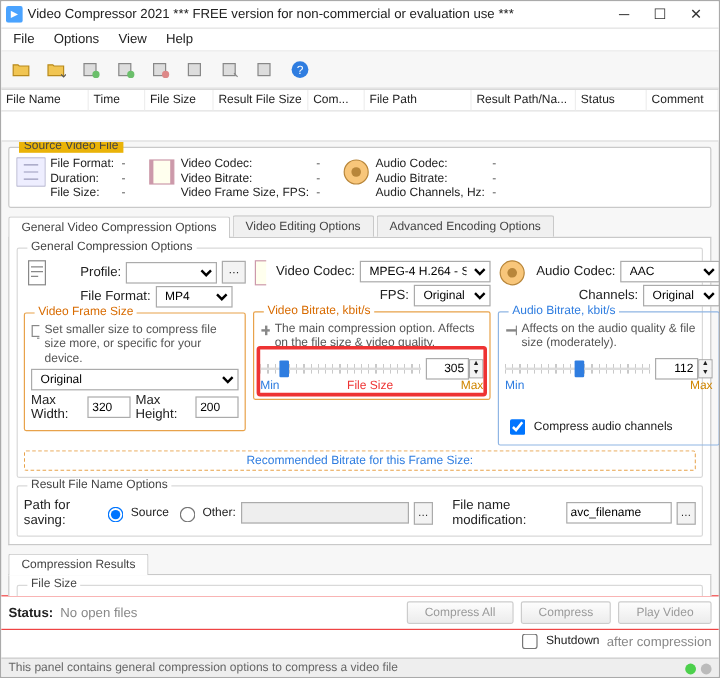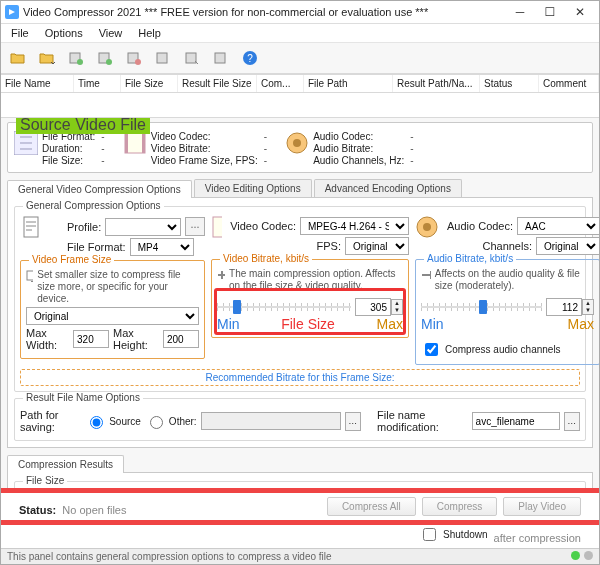--- a/index.html
+++ b/index.html
@@ -11,21 +11,21 @@
 .menubar{display:flex;gap:4px;padding:2px 4px;background:#fff;border-bottom:1px solid #e5e5e5}
 .menubar span{padding:1px 6px}
 .toolbar{display:flex;gap:3px;padding:3px 4px;background:#f7f7f7;border-bottom:1px solid #d9d9d9}
 .tb-btn{width:24px;height:22px;border:1px solid transparent;display:flex;align-items:center;justify-content:center;border-radius:2px}
 .tb-btn svg{width:16px;height:16px}
 .filegrid-head{display:flex;background:#fff;border-top:1px solid #d9d9d9;border-bottom:1px solid #d9d9d9}
 .filegrid-head div{padding:3px 4px;border-right:1px solid #eee;white-space:nowrap;overflow:hidden;font-size:10px}
 .filegrid-body{height:24px;background:#fff;border-bottom:1px solid #d9d9d9}
 .content{padding:4px 6px;flex:1;overflow:auto}
 .groupbox{border:1px solid #c9c9c9;border-radius:2px;position:relative;padding:8px 6px 6px;margin-bottom:6px;background:#fff}
-.groupbox>.legend{position:absolute;top:-7px;left:8px;background:#84cc16;padding:0 4px;font-size:16px;color:#444}
+.groupbox>.legend{position:absolute;top:-7px;left:8px;background:#eab308;padding:0 4px;font-size:10px;color:#444}
 .row{display:flex;gap:18px}
 .kv{display:grid;grid-template-columns:auto auto;column-gap:6px;row-gap:1px;font-size:10px}
 .kv span.val{color:#555}
 .sv-icon{width:24px;height:24px;flex-shrink:0;margin-right:4px}
 .tabs{display:flex;gap:2px;border-bottom:1px solid #c9c9c9}
 .tab{padding:3px 10px;background:#f0f0f0;border:1px solid #c9c9c9;border-bottom:none;border-radius:2px 2px 0 0;font-size:10px;color:#444}
 .tab.active{background:#fff;position:relative;top:1px}
 .tab-pane{border:1px solid #c9c9c9;border-top:none;padding:6px;background:#fff}
 .subgroup{border:1px solid #d9d9d9;border-radius:2px;position:relative;padding:8px 5px 5px;margin-top:2px}
 .subgroup>.legend{position:absolute;top:-7px;left:8px;background:#fff;padding:0 3px;font-size:10px;color:#444}
@@ -38,34 +38,34 @@
 select{height:18px}
 input[type=text]{height:14px}
 .num-wrap{display:flex;align-items:center}
 .num-wrap input{width:28px;text-align:right}
 .spin{display:flex;flex-direction:column;border:1px solid #ababab}
 .spin div{width:10px;height:7px;font-size:6px;line-height:6px;text-align:center;background:#f3f3f3}
 .slider-row{display:flex;align-items:center;gap:4px}
 .slider-track{flex:1;height:16px;position:relative;background:repeating-linear-gradient(to right,#c9c9c9 0 1px,transparent 1px 6px) center/100% 8px no-repeat}
 .slider-track::before{content:"";position:absolute;left:0;right:0;top:50%;height:2px;background:#ddd;transform:translateY(-1px)}
 .slider-thumb{position:absolute;top:1px;width:8px;height:14px;background:#2f7de0;border-radius:1px}
-.minmax{display:flex;justify-content:space-between;font-size:14px;color:#2f7de0}
+.minmax{display:flex;justify-content:space-between;font-size:10px;color:#2f7de0}
 .minmax .mid{color:#e33}
 .minmax .max{color:#d08600}
 .reco{color:#2f7de0;font-size:10px;text-align:center;border:1px dashed #e8a24a;border-radius:2px;margin-top:4px;padding:2px}
 .icon-pad{width:24px;height:24px;margin-right:4px}
 .chk{display:flex;align-items:center;gap:4px;font-size:10px}
 .radio{display:flex;align-items:center;gap:3px;font-size:10px}
 .small-btn{width:18px;height:17px;border:1px solid #ababab;background:#f3f3f3;font-size:9px;display:inline-flex;align-items:center;justify-content:center}
 .results-table{border:1px solid #c9c9c9;width:100%;border-collapse:collapse}
 .results-table td{border:1px solid #ddd;padding:2px 4px;font-size:10px}
 .results-table td:first-child{width:42px;font-weight:bold}
-.footer-bar{display:flex;align-items:flex-end;gap:6px;padding:4px 18px;background:#fff;border-top:5px solid #ef4444}
+.footer-bar{display:flex;align-items:center;gap:6px;padding:4px 6px;background:#fff;border-top:1px solid #ef4444}
 .footer-btn{padding:3px 14px;border:1px solid #ccc;background:linear-gradient(#fdfdfd,#ececec);color:#9a9a9a;border-radius:2px;font-size:10px}
-.statusbar{display:flex;align-items:flex-start;padding:2px 6px;background:#eee;border-top:1px solid #ccc;font-size:10px;color:#666}
+.statusbar{display:flex;align-items:flex-end;padding:2px 6px;background:#eee;border-top:1px solid #ccc;font-size:10px;color:#666}
 .statusbar .leds{margin-left:auto;display:flex;gap:4px}
 .led{width:9px;height:9px;border-radius:50%}
 svg.tiny{width:14px;height:14px}
 .col3{display:grid;grid-template-columns:185px 198px 185px;gap:6px}
 .profile-sel{flex:1;min-width:40px}
 </style>
 </head>
 <body>
 
 <div class="window">
@@ -340,21 +340,21 @@
                     <div class="spin">
                       <div>▲</div>
                       <div>▼</div>
                     </div>
                   </div>
               </div>
               <div class="minmax">
                   <span>Min</span>
                   <span class="max">Max</span>
                 </div>
-              <label class="chk" style="margin-top:8px">
+              <label class="chk" style="margin-top:19px">
                   <input type="checkbox" checked="" style="">
                   <span>Compress audio channels</span>
                 </label>
             </div>
           </div>
         </div>
 
         <div class="reco">Recommended Bitrate for this Frame Size:</div>
       </div>
 

